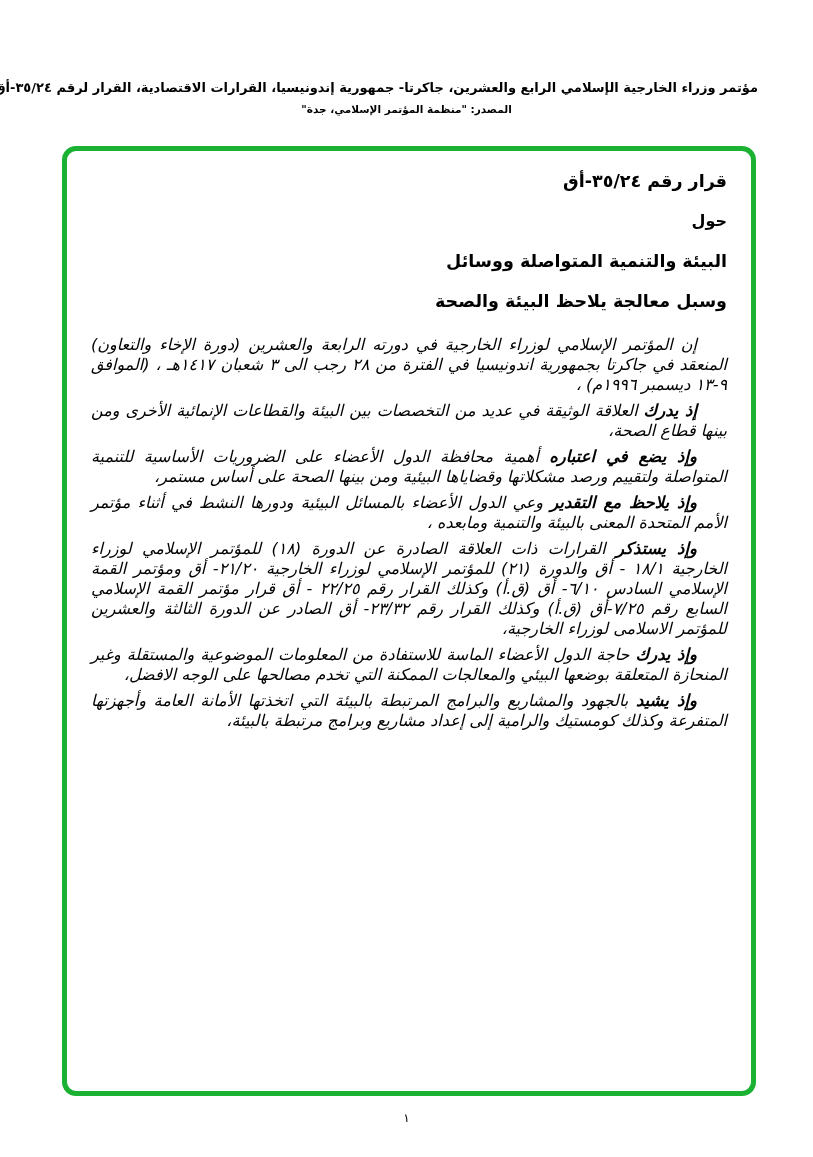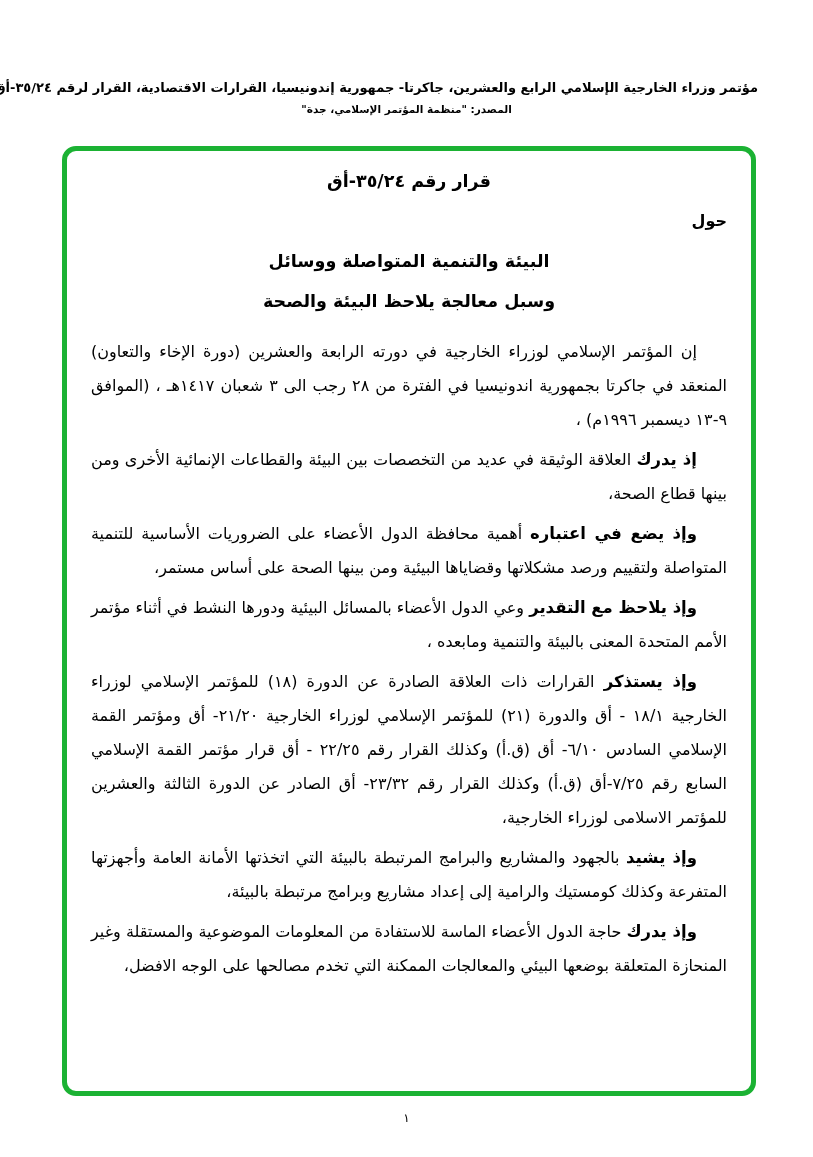--- a/index.html
+++ b/index.html
@@ -46,30 +46,32 @@
     overflow: hidden;
   }
   .title-block {
     text-align: center;
     font-weight: bold;
     margin-bottom: 14px;
   }
   .title-block .t-line {
     font-size: 17.5px;
     line-height: 40px;
+    text-align: right;
   }
   .title-block .t-small {
     font-size: 16px;
     line-height: 40px;
     text-align: right;
   }
   .body-text {
     font-size: 16px;
-    line-height: 34px;
+    line-height: 20px;
     text-align: justify;
+    font-style: italic;
   }
   .body-par {
     margin-bottom: 6px;
     text-indent: 30px;
   }
   .body-par .lead {
     font-weight: bold;
     font-size: 16.5px;
   }
   .page-number {
@@ -105,22 +107,22 @@
 
 
       <p class="body-par"><span class="lead">إذ يدرك</span> <span>العلاقة الوثيقة في عديد من التخصصات بين البيئة والقطاعات الإنمائية الأخرى ومن بينها قطاع الصحة،</span></p>
 
       <p class="body-par"><span class="lead">وإذ يضع في اعتباره</span> <span>أهمية محافظة الدول الأعضاء على الضروريات الأساسية للتنمية المتواصلة ولتقييم ورصد مشكلاتها وقضاياها البيئية ومن بينها الصحة على أساس مستمر،</span></p>
 
       <p class="body-par"><span class="lead">وإذ يلاحظ مع التقدير</span> <span>وعي الدول الأعضاء بالمسائل البيئية ودورها النشط في أثناء مؤتمر الأمم المتحدة المعنى بالبيئة والتنمية ومابعده ،</span></p>
 
       <p class="body-par"><span class="lead">وإذ يستذكر</span> <span>القرارات ذات العلاقة الصادرة عن الدورة (١٨) للمؤتمر الإسلامي لوزراء الخارجية ١٨/١ - أق والدورة (٢١) للمؤتمر الإسلامي لوزراء الخارجية ٢١/٢٠- أق ومؤتمر القمة الإسلامي السادس ٦/١٠- أق (ق.أ) وكذلك القرار رقم ٢٢/٢٥ - أق قرار مؤتمر القمة الإسلامي السابع رقم ٧/٢٥-أق (ق.أ) وكذلك القرار رقم ٢٣/٣٢- أق الصادر عن الدورة الثالثة والعشرين للمؤتمر الاسلامى لوزراء الخارجية،</span></p>
 
+      <p class="body-par"><span class="lead">وإذ يدرك</span> <span>حاجة الدول الأعضاء الماسة للاستفادة من المعلومات الموضوعية والمستقلة وغير المنحازة المتعلقة بوضعها البيئي والمعالجات الممكنة التي تخدم مصالحها على الوجه الافضل،</span></p>
+
       <p class="body-par"><span class="lead">وإذ يشيد</span> <span>بالجهود والمشاريع والبرامج المرتبطة بالبيئة التي اتخذتها الأمانة العامة وأجهزتها المتفرعة وكذلك كومستيك والرامية إلى إعداد مشاريع وبرامج مرتبطة بالبيئة،</span></p>
-
-      <p class="body-par"><span class="lead">وإذ يدرك</span> <span>حاجة الدول الأعضاء الماسة للاستفادة من المعلومات الموضوعية والمستقلة وغير المنحازة المتعلقة بوضعها البيئي والمعالجات الممكنة التي تخدم مصالحها على الوجه الافضل،</span></p>
     </div>
 
   </div>
 
   <div class="page-number">١</div>
 
 </div>
 
 </body></html>

